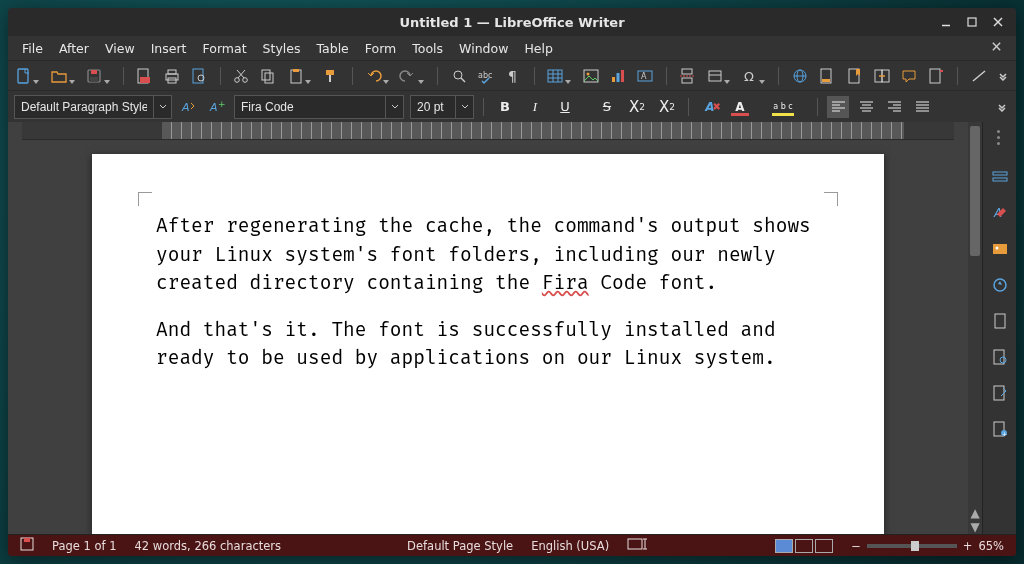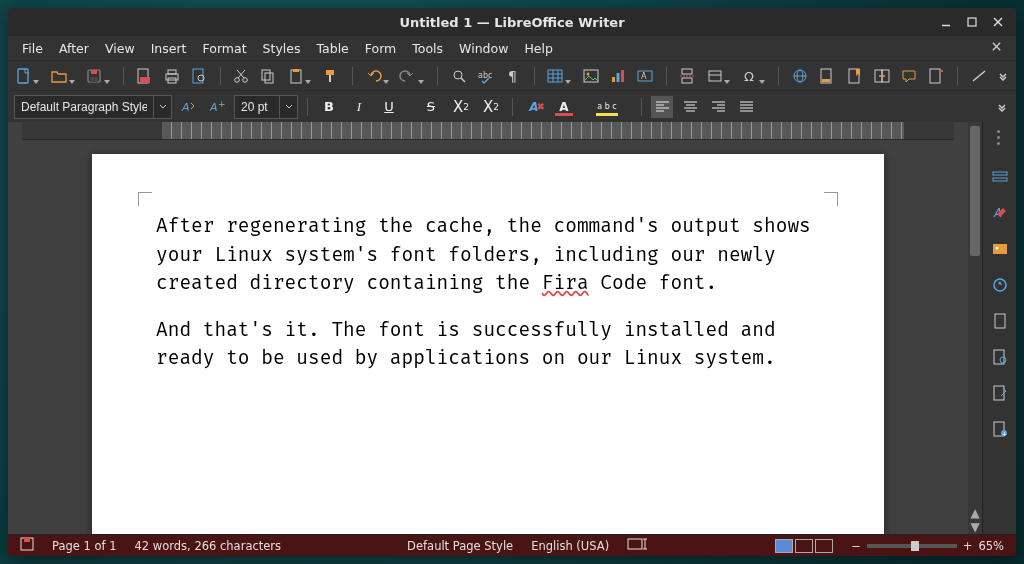--- a/index.html
+++ b/index.html
@@ -375,20 +375,28 @@
           <path d="M11 5l3 3-3 3" fill="none" stroke="#e89b3b"></path>
         </svg>
       </div>
     <div class="iconbtn">
         <svg viewBox="0 0 18 18">
           <text x="2" y="13" font-size="11" fill="#5aa4e0" font-style="italic">A</text>
           <text x="10" y="9" font-size="9" fill="#5fcf6e">+</text>
         </svg>
       </div>
     <div class="combo">
+      <input style="width: 150px;" value="Fira Code">
+      <div class="dd">
+          <svg viewBox="0 0 8 8">
+            <path d="M1 2l3 3 3-3" fill="none" stroke="#ccc"></path>
+          </svg>
+        </div>
+    </div>
+    <div class="combo">
       <input style="width: 44px;" value="20 pt">
       <div class="dd">
           <svg viewBox="0 0 8 8">
             <path d="M1 2l3 3 3-3" fill="none" stroke="#ccc"></path>
           </svg>
         </div>
     </div>
     <div class="sep"></div>
     <div class="fmtbtn bold">B</div>
     <div class="fmtbtn ital">I</div>

